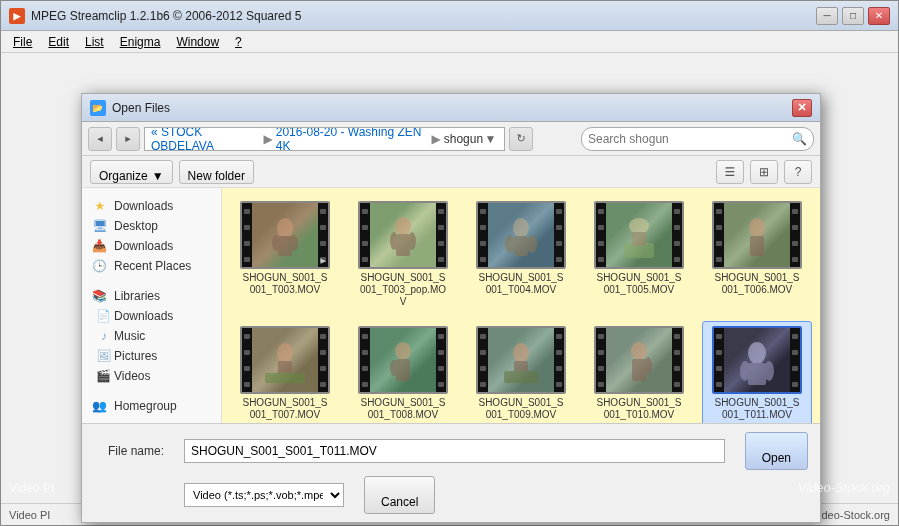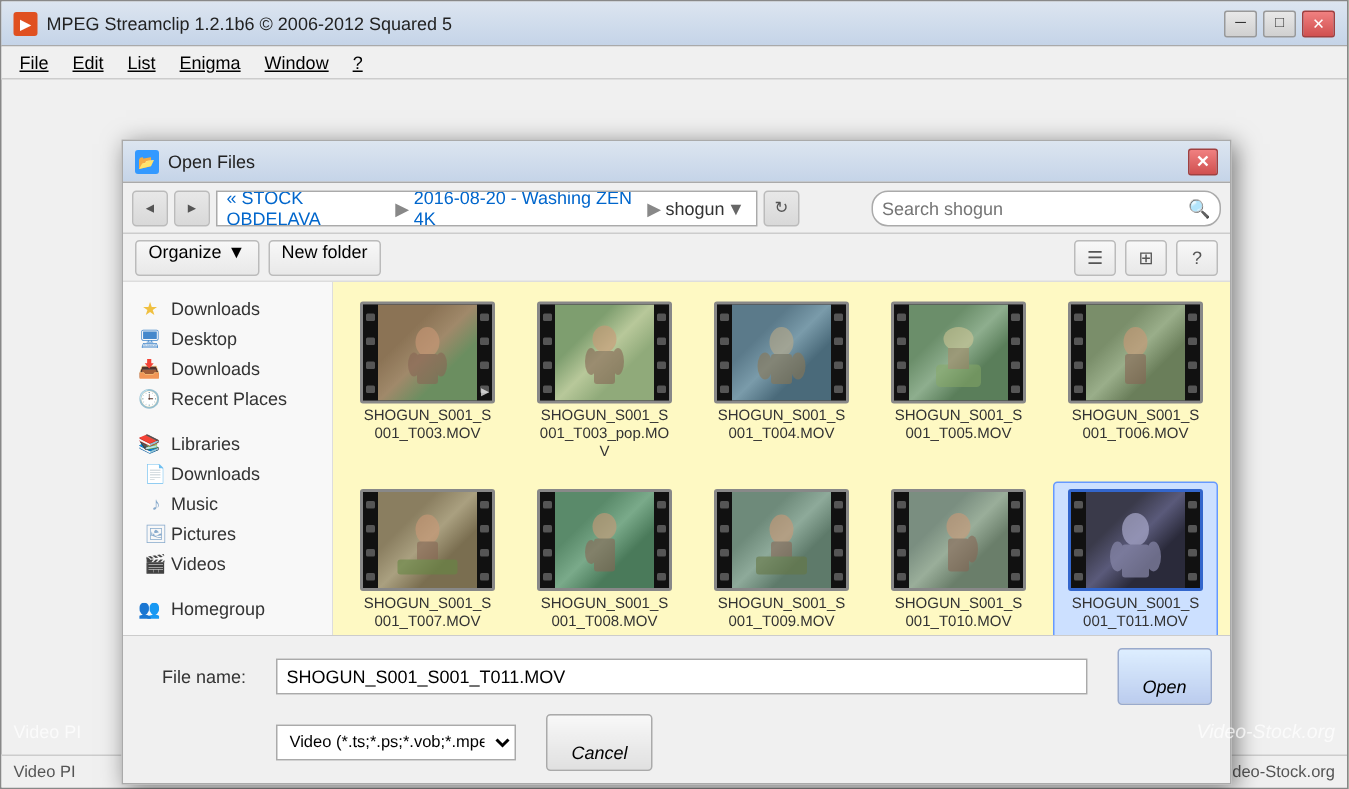--- a/index.html
+++ b/index.html
@@ -270,21 +270,21 @@
 
     .toolbar-btn {
       height: 24px;
       padding: 0 8px;
       background: linear-gradient(to bottom, #f8f8f8, #e8e8e8);
       border: 1px solid #bbb;
       border-radius: 3px;
       cursor: pointer;
       font-size: 12px;
       display: flex;
-      align-items: flex-start;
+      align-items: flex-end;
       gap: 4px;
     }
 
     .toolbar-separator {
       flex: 1;
     }
 
     .view-btn {
       width: 28px;
       height: 24px;
@@ -490,21 +490,20 @@
     }
 
     .footer-btn {
       height: 26px;
       padding: 18px 16px;
       background: linear-gradient(to bottom, #f8f8f8, #e0e0e0);
       border: 1px solid #aaa;
       border-radius: 3px;
       cursor: pointer;
       font-size: 12px;
-      font-style: italic;
     }
 
     .footer-btn.primary {
       background: linear-gradient(to bottom, #ddeeff, #bbccee);
       border-color: #99aacc;
     }
 
     
     .app-statusbar {
       background: #f0f0f0;

